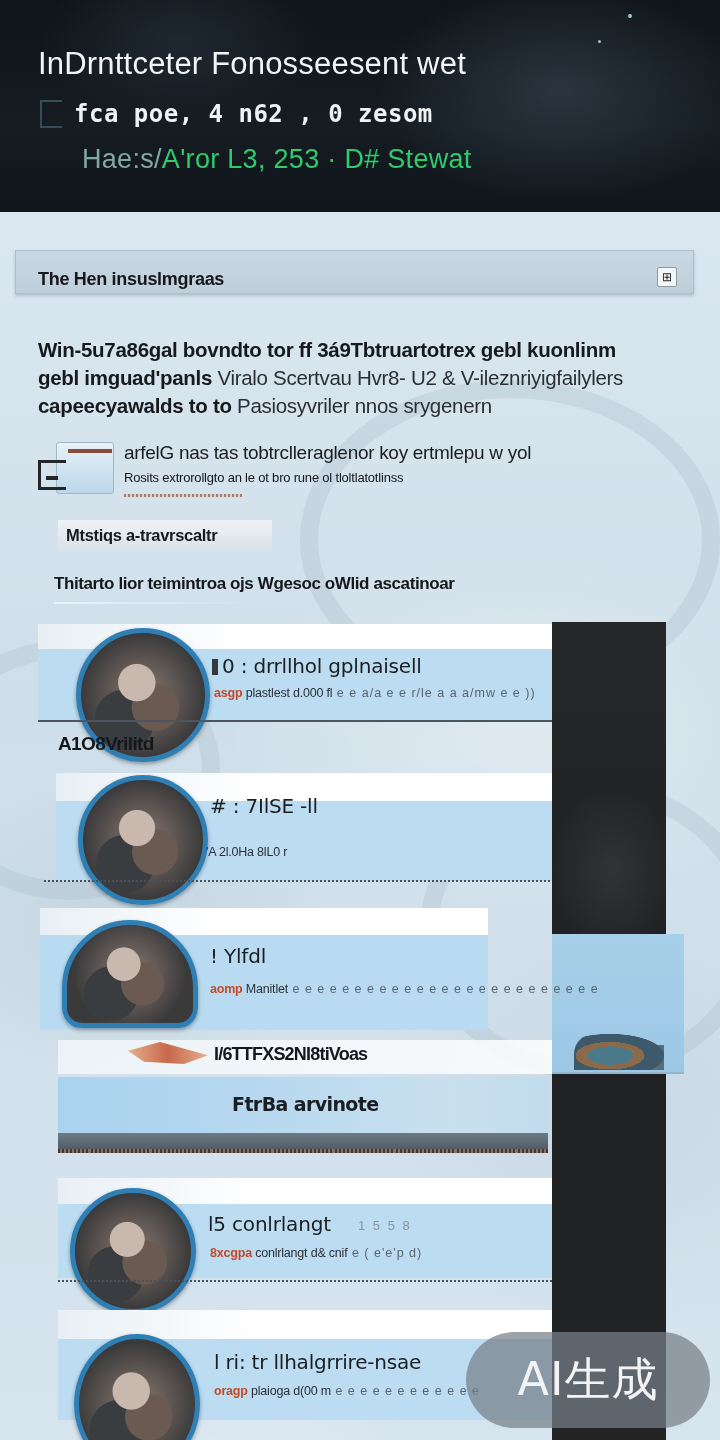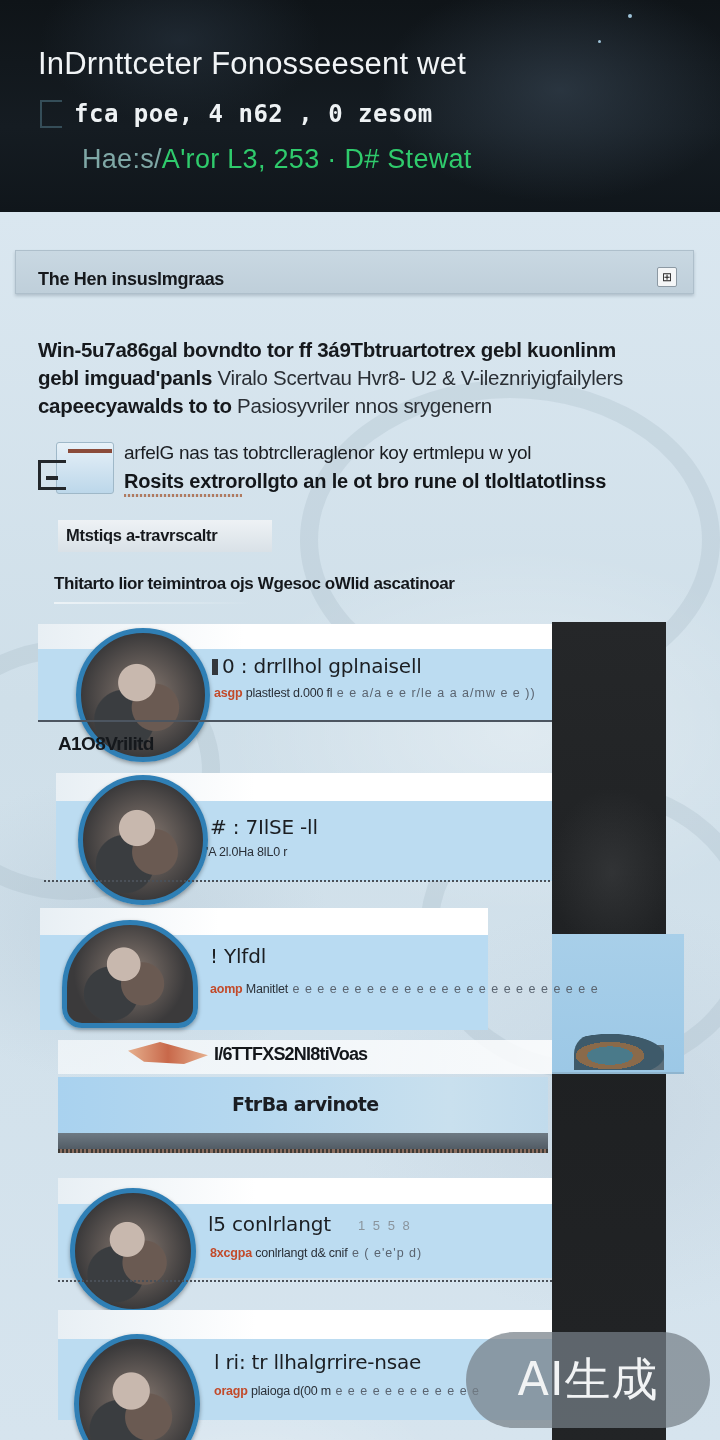--- a/index.html
+++ b/index.html
@@ -97,21 +97,21 @@
       position: absolute; left: 0; top: 20px; width: 28px; height: 30px;
       border: 3px solid #23272b; border-right: none;
     }
     .info-card .doc-icon .pin {
       position: absolute; left: 8px; top: 36px; width: 12px; height: 4px; background: #23272b;
     }
     .info-card .line1 {
       position: absolute; left: 86px; top: 2px; font-size: 19px; color: #1a1d21; letter-spacing: -0.3px;
     }
     .info-card .line2 {
-      position: absolute; left: 86px; top: 30px; font-size: 20px; color: #13161a; font-weight: 700; letter-spacing: -0.2px;
+      position: absolute; left: 86px; top: 30px; font-size: 13px; color: #13161a; font-weight: 400; letter-spacing: -0.2px;
     }
     .info-card .underline {
       position: absolute; left: 86px; top: 54px; width: 118px; height: 3px;
       background: repeating-linear-gradient(90deg, #b07a60 0 2px, #c9d3da 2px 4px);
     }
 
     
     .pill {
       position: absolute; z-index: 3; padding: 6px 8px;
       background: linear-gradient(180deg, #eef2f5, #d9e1e7);
@@ -289,21 +289,21 @@
     <div class="title" style="left:174px;top:30px;"><span class="bar"></span><span>0 :</span> <span>drrllhol gplnaisell</span></div>
     <div class="meta" style="left:176px;top:62px;"><span class="accent">asgp</span><span> plastlest d.000 fl</span><span class="dots"> e e a/a e e r/le a a a/mw e e ))</span></div>
   </div>
   <div class="divider-solid" style="left:38px;top:720px;width:514px;z-index:3;"></div>
 
   <div class="group-label">A1O8Vrilitd</div>
 
   <div class="row row-2">
     <div class="band-top"></div>
     <div class="avatar" style="left:22px;top:2px;width:130px;height:130px;"></div>
-    <div class="title" style="left:154px;top:42px;"><span># :</span> <span>7IlSE -ll</span></div>
+    <div class="title" style="left:154px;top:21px;"><span># :</span> <span>7IlSE -ll</span></div>
     <div class="meta" style="left:150px;top:72px;"><span>'A 2l.0Ha 8lL0 r</span></div>
   </div>
   <div class="divider-dotted" style="left:44px;top:880px;width:508px;z-index:3;"></div>
 
   <div class="row row-3" style="background:linear-gradient(180deg,#ffffff 0 22%, #b9dbf2 22% 100%);">
     <div class="band-top" style="height:22%;"></div>
     <div class="avatar" style="left:22px;top:12px;width:136px;height:108px;border-radius:68px 68px 20px 20px;"></div>
     <div class="title" style="left:170px;top:36px;"><span>!</span> <span>Ylfdl</span></div>
     <div class="meta" style="left:170px;top:74px;"><span class="accent">aomp</span><span> Manitlet</span><span class="dots"> e e e e e e e e e e e e e e e e e e e e e e e e e</span></div>
   </div>

